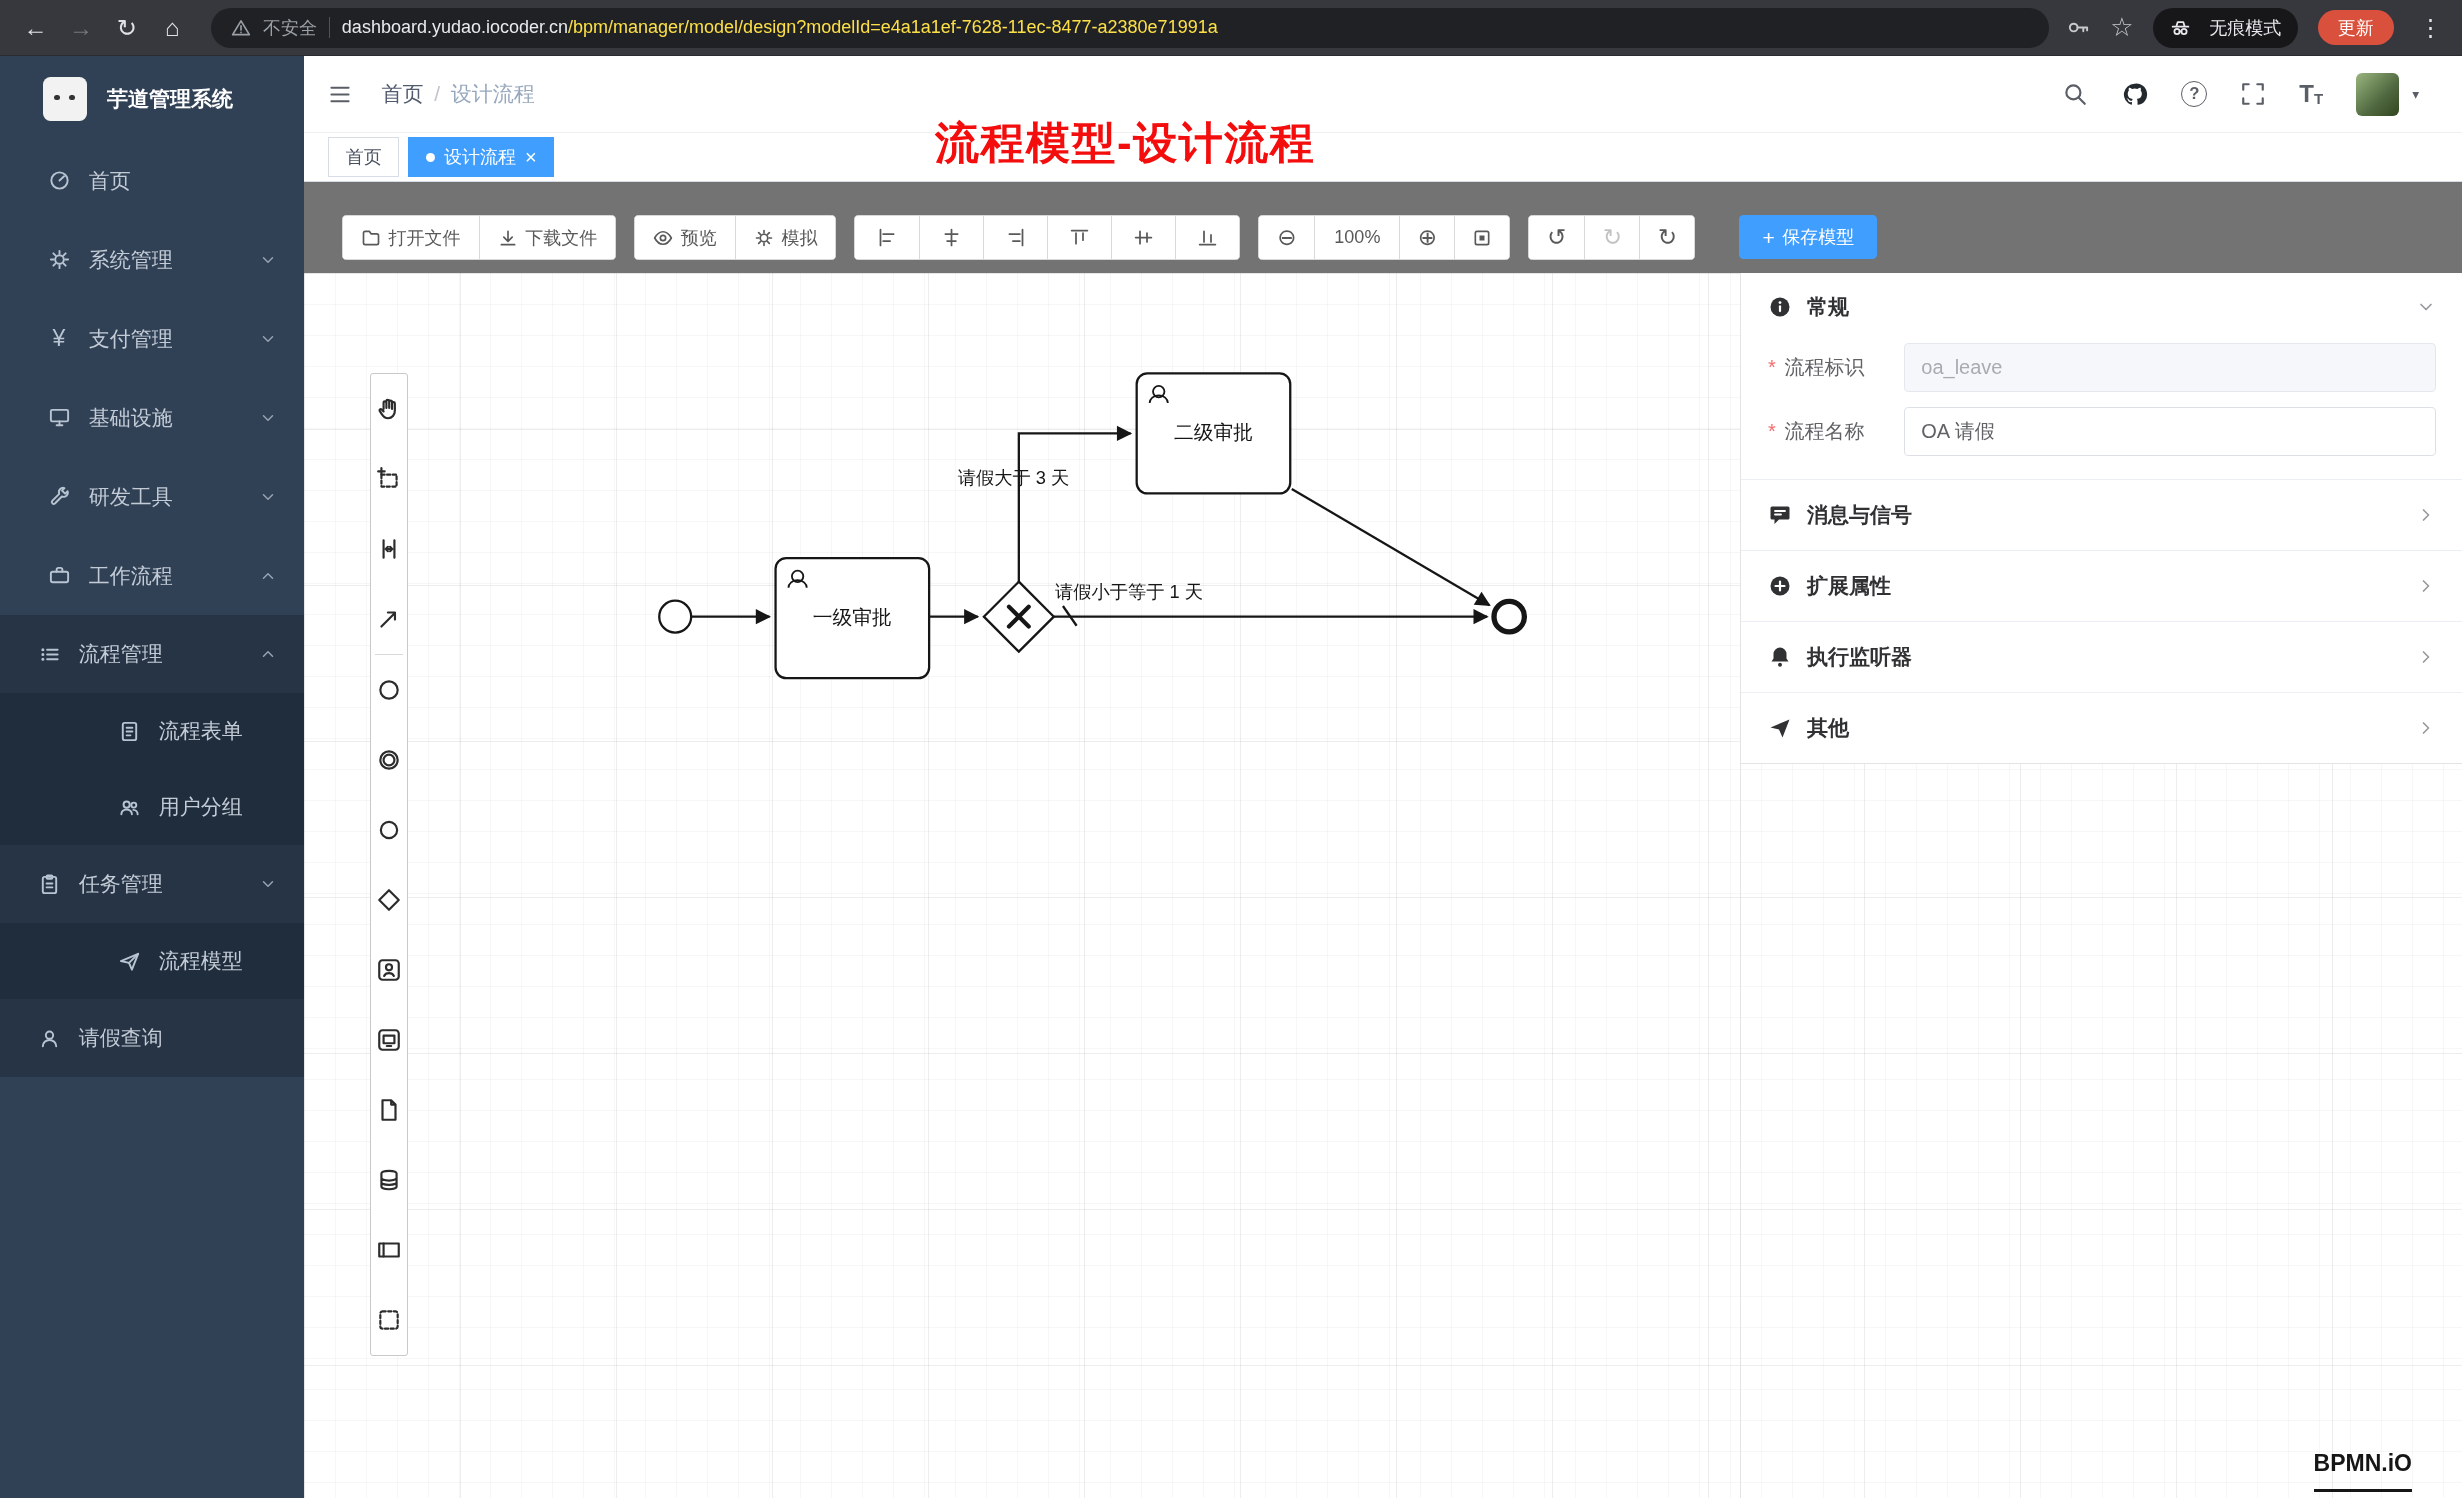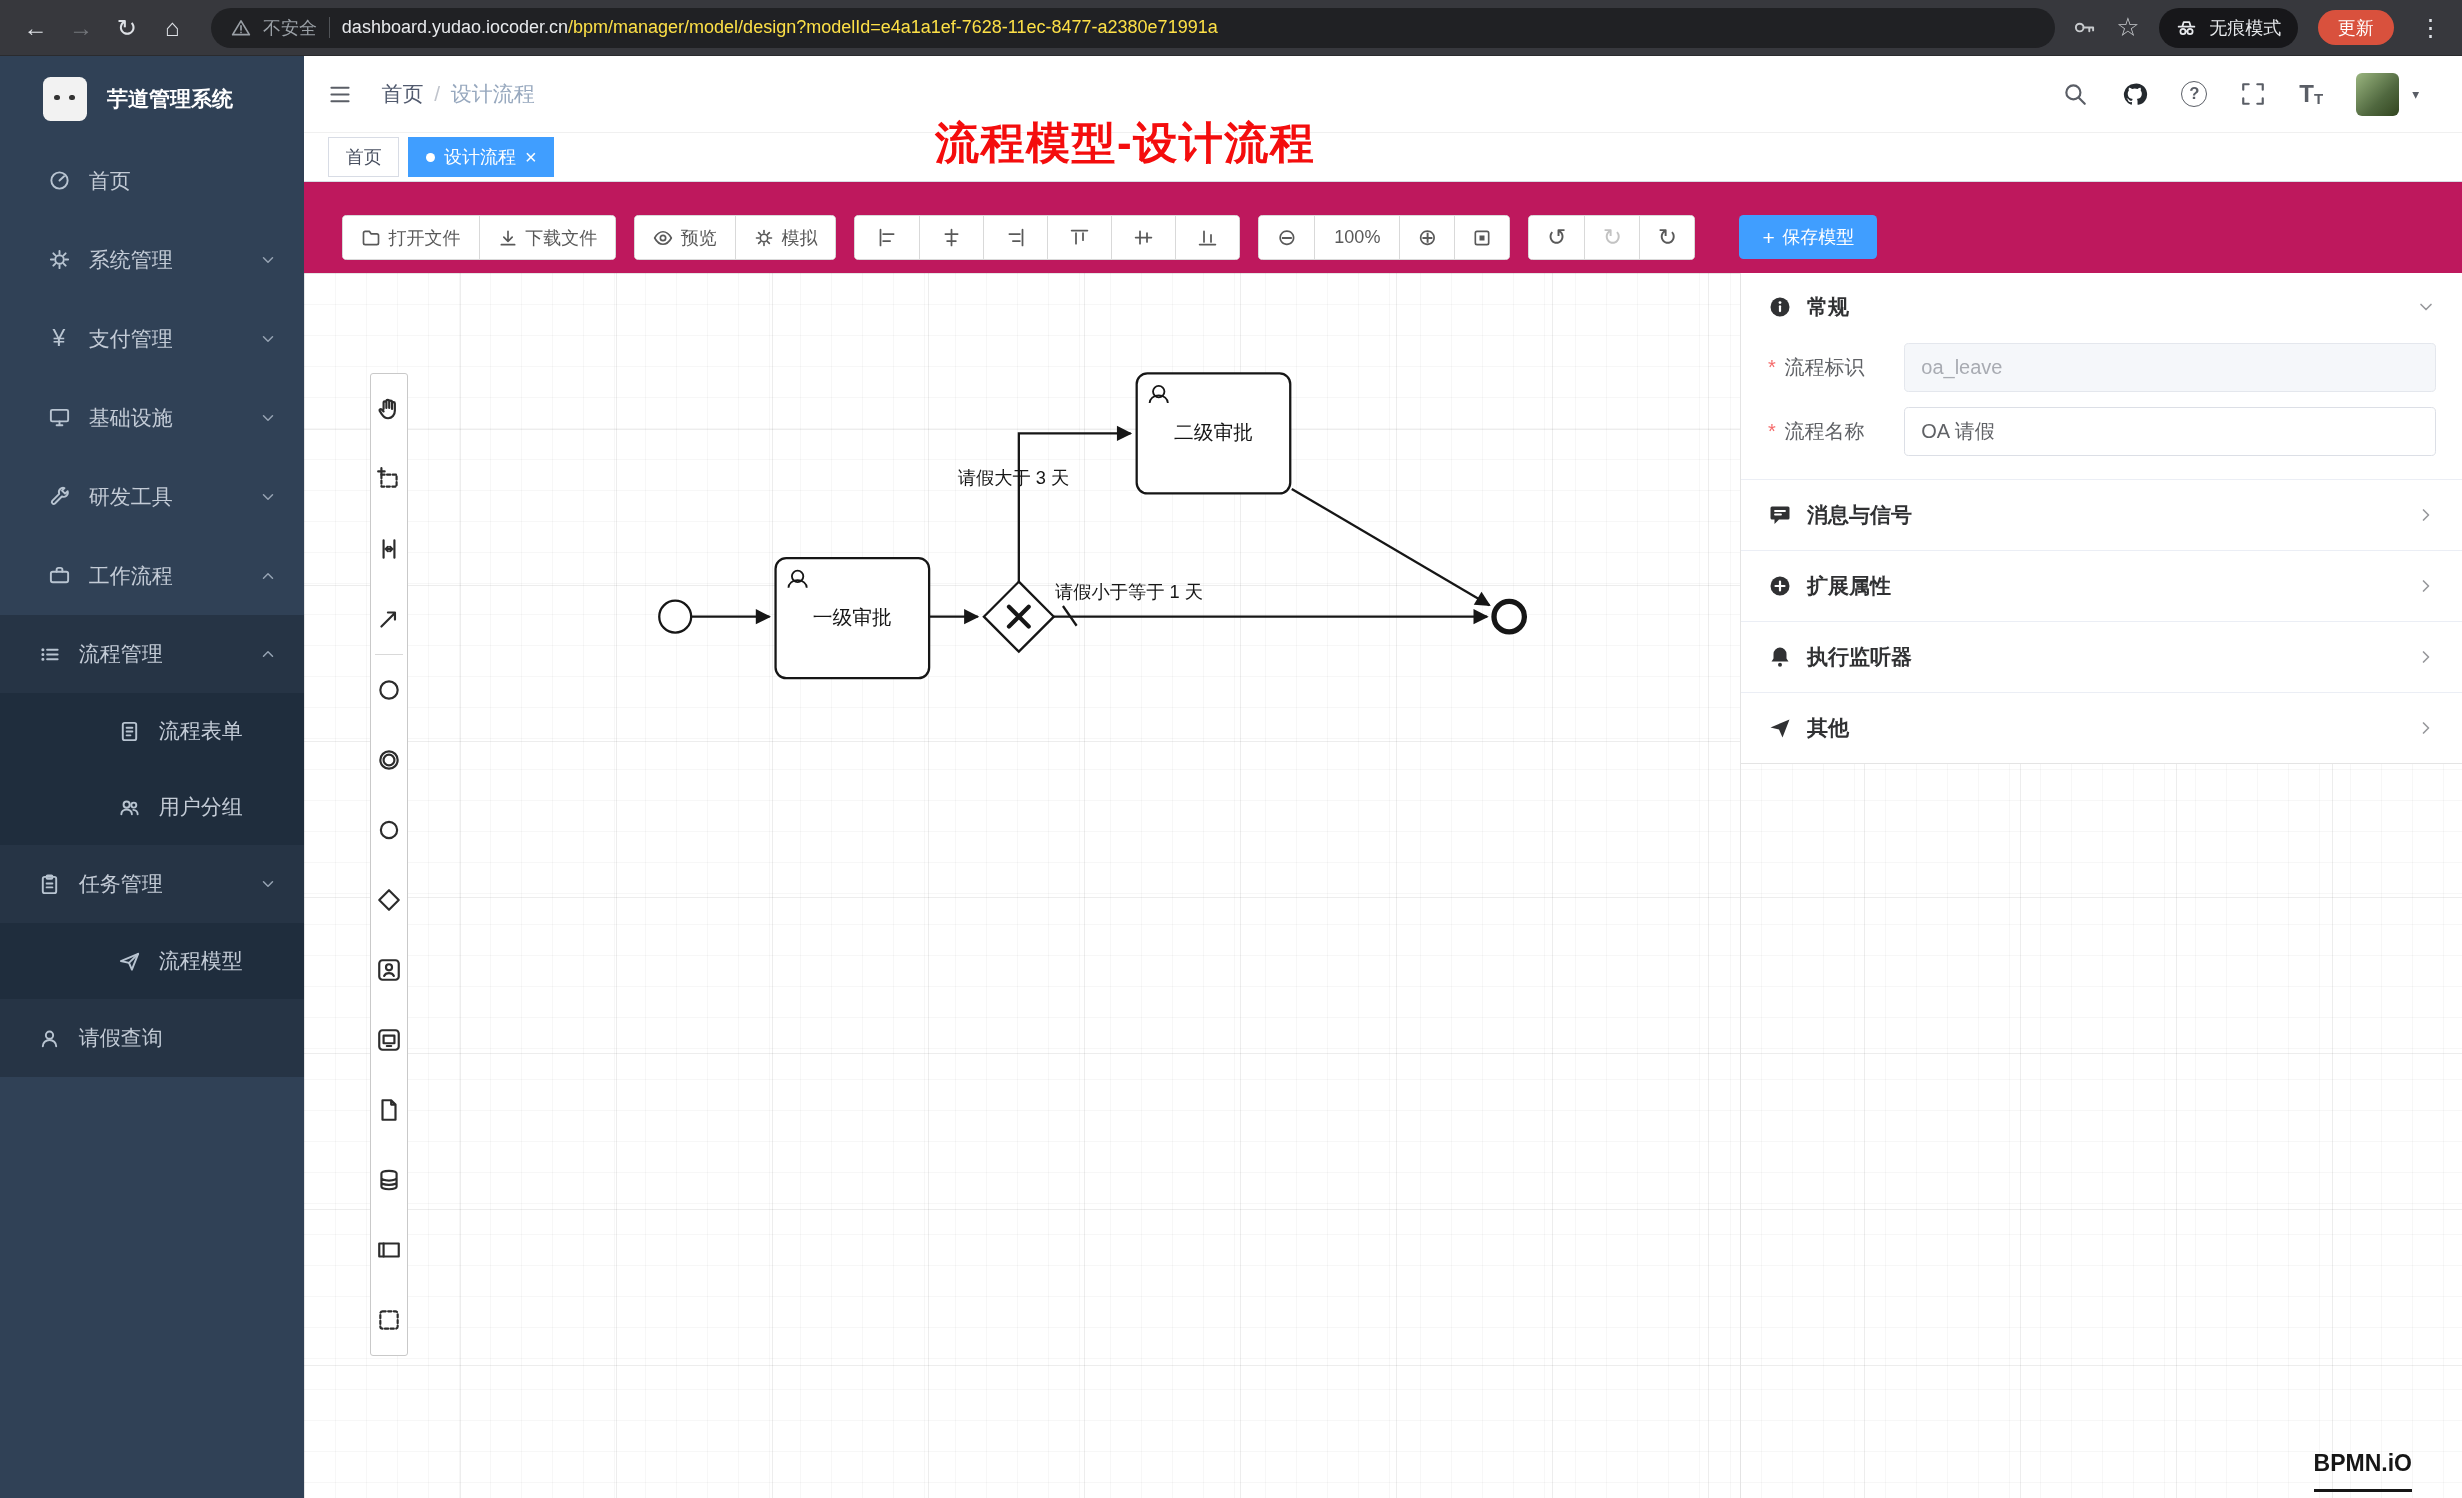--- a/index.html
+++ b/index.html
@@ -13,21 +13,21 @@
 .chrome{height:56px;background:#37383d;display:flex;align-items:center;padding:0 15px;gap:4.6px;border-bottom:0.8px solid #2a2b2e}
 .cbtn{width:41px;height:41px;border-radius:50%;display:flex;align-items:center;justify-content:center;color:#dee1e6;font-size:24px;cursor:pointer}
 .cbtn.dis{color:#74777c}
 .omni{flex:1;height:40px;margin:0 13.7px;background:#202124;border-radius:20px;display:flex;align-items:center;padding:0 20px;gap:12px;font-size:18px;min-width:0;color:#9aa0a6}
 .omni .vdivider{width:0.8px;height:21px;background:#505357}
 .urltxt{display:flex;min-width:0;white-space:nowrap;overflow:hidden}
 .urltxt .dom{color:#e8eaed}
 .urltxt .path{color:#fde047}
 .chrome-right{display:flex;align-items:center;gap:20px;color:#c7cacd}
 .star{font-size:26px;color:#c7cacd}
-.incog{height:40px;border-radius:20px;background:#17171a;color:#e8eaed;display:flex;align-items:center;gap:12px;padding:0 16.7px;font-size:18px}
+.incog{height:40px;border-radius:20px;background:#17171a;color:#e8eaed;display:flex;align-items:center;gap:18px;padding:0 16.7px;font-size:18px}
 .update{height:35px;border-radius:17.5px;background:#d9513d;color:#fff;display:flex;align-items:center;padding:0 20px;font-size:18px;cursor:pointer}
 .kebab{color:#dee1e6;font-size:24px;padding:0 4.6px}
 
 
 .app{display:flex;height:1442px}
 .sidebar{width:304px;background:#304156;color:#c3cbd6;flex-shrink:0}
 .logo-row{height:85px;display:flex;align-items:center;gap:20px;padding-left:43px}
 .logo-img{width:44px;height:44px;border-radius:7.6px;background:#f2f2f2;position:relative;flex-shrink:0}
 .logo-img::after{content:"";position:absolute;left:11.4px;top:18px;width:5.3px;height:5.3px;border-radius:50%;background:#333;box-shadow:15px 0 0 #333}
 .logo-title{color:#fff;font-size:21px;font-weight:bold}
@@ -56,21 +56,21 @@
 .tabsbar{height:49px;background:#fff;border-bottom:0.8px solid #d8dce5;display:flex;align-items:center;gap:9px;padding:0 24px;box-shadow:0 0.8px 2.3px rgba(0,0,0,.05);position:relative;z-index:6}
 .tab{height:40px;padding:0 16.7px;border:0.8px solid #d8dce5;background:#fff;color:#495060;font-size:18px;display:flex;align-items:center;gap:9px;cursor:pointer}
 .tab.active{background:#409eff;border-color:#409eff;color:#fff}
 .tab .dot{width:9px;height:9px;border-radius:50%;background:#fff}
 .tab .x{font-size:20px;line-height:1}
 
 .annotation{position:absolute;left:631px;top:58px;font-size:44px;font-weight:700;color:#f40d0d;z-index:40;letter-spacing:1.5px;white-space:nowrap}
 
 
 .workarea{flex:1;display:flex;flex-direction:column;position:relative;overflow:hidden}
-.toolband{height:91px;background:#be185d;padding:33px 0 0 38px;display:flex;align-items:flex-start;gap:18px;flex-shrink:0}
+.toolband{height:91px;background:#737373;padding:33px 0 0 38px;display:flex;align-items:flex-start;gap:18px;flex-shrink:0}
 .bgrp{display:flex;border:0.8px solid #d9d9d9;border-radius:4.6px;overflow:hidden;background:#fff}
 .tbtn{height:43px;padding:0 18px;display:flex;align-items:center;gap:7.6px;font-size:18px;color:#595959;background:#fff;border-left:0.8px solid #d9d9d9;cursor:pointer;white-space:nowrap}
 .bgrp .tbtn:first-child{border-left:none}
 .tbtn.ico{width:64px;padding:0;justify-content:center}
 .tbtn.narrow{width:55px;padding:0;justify-content:center}
 .tbtn.zoomlbl{width:85px;justify-content:center;cursor:default}
 .tbtn.dis{color:#c3c3c3}
 .glyph{font-size:23px;line-height:1}
 .save{height:44px;margin-left:26px;padding:0 23px;background:#409eff;color:#fff;font-size:18px;border-radius:4.6px;display:flex;align-items:center;gap:7.6px;border:none;cursor:pointer}
 .save .plus{font-size:21px;line-height:1}

